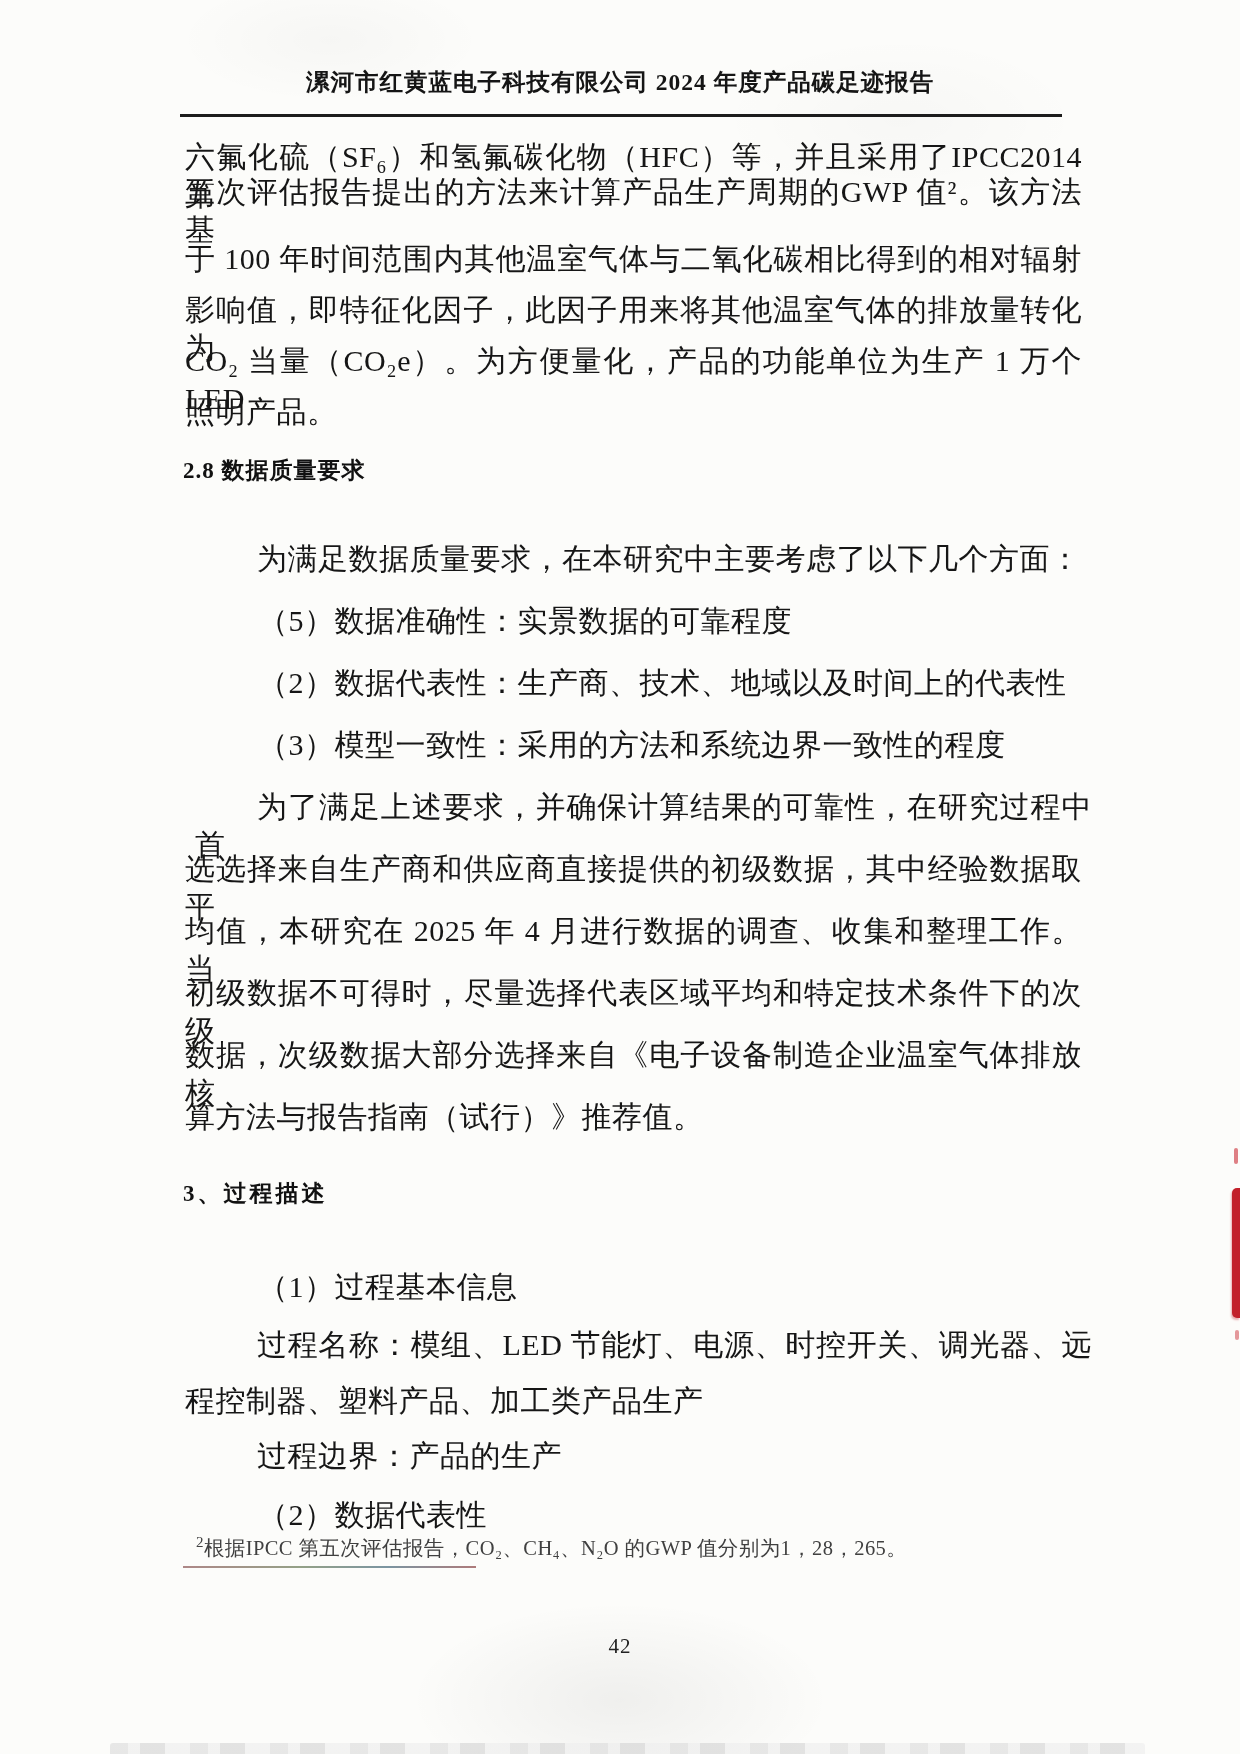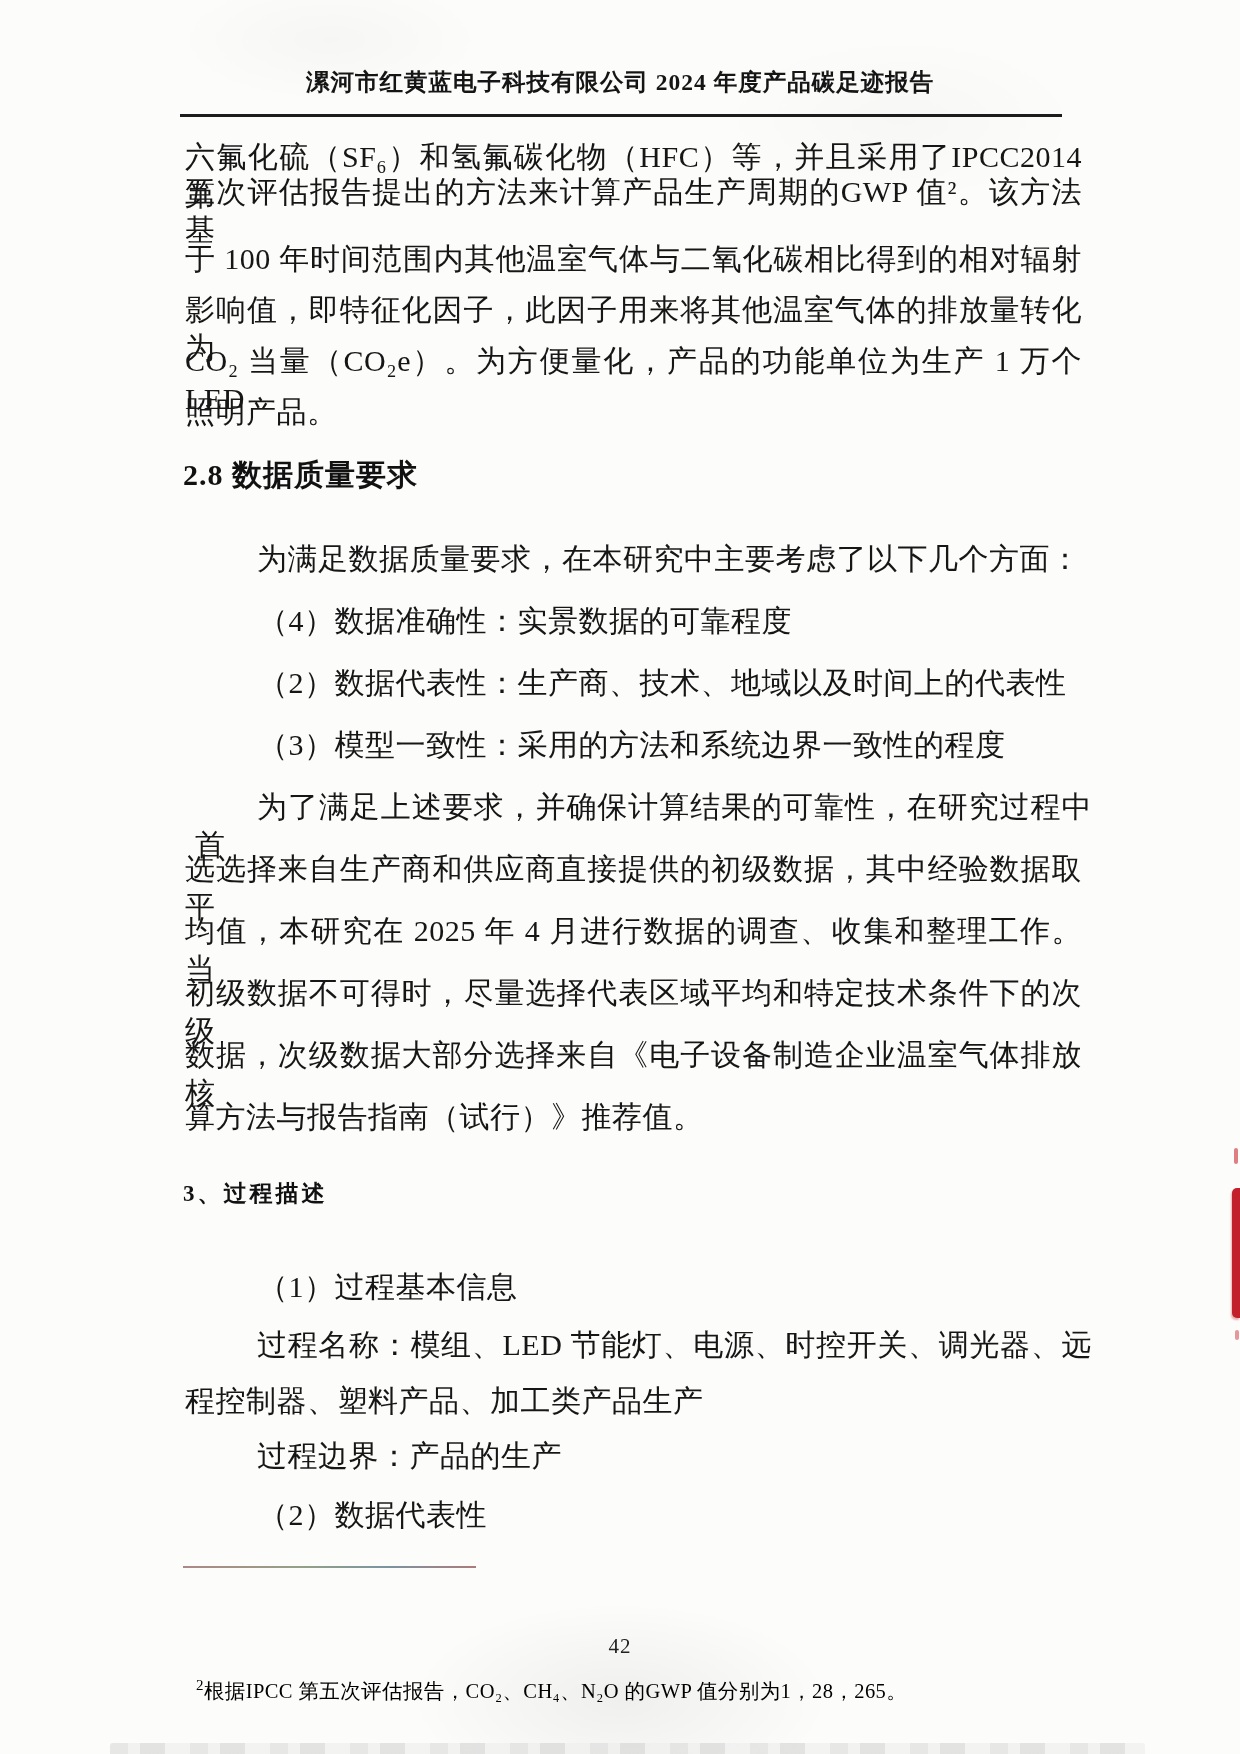--- a/index.html
+++ b/index.html
@@ -33,34 +33,34 @@
   .ln{
     position:absolute;left:185px;width:897px;
     font-size:30px;line-height:1.25;color:#161616;
     letter-spacing:0.5px;
   }
   .j{text-align:justify;text-align-last:justify;}
   .ti{text-indent:62px;margin-left:10px;}
   .ti2{text-indent:73px;}
   .h28{
     position:absolute;left:183px;top:455px;
-    font-size:30px;font-weight:700;letter-spacing:1px;color:#111;
+    font-size:23px;font-weight:700;letter-spacing:1px;color:#111;
   }
   .h3{
     position:absolute;left:183px;top:1178px;
     font-size:23px;font-weight:700;letter-spacing:3px;color:#111;
   }
   .fn-rule{
     position:absolute;top:1566px;left:183px;width:293px;height:2px;
     background:linear-gradient(90deg,#9a6a6a,#7a8a6a 40%,#5a7a8a 70%,#9a5a5a);
     opacity:.8;
   }
   .footnote{
-    position:absolute;left:196px;top:1677px;width:860px;
-    font-size:20.5px;color:#000000;letter-spacing:0.4px;
+    position:absolute;left:196px;top:1534px;width:860px;
+    font-size:20.5px;color:#404040;letter-spacing:0.4px;
   }
   .footnote sup{font-size:15px;vertical-align:super;line-height:0;}
   .pageno{
     position:absolute;top:1634px;left:0;width:100%;
     text-align:center;font-size:21px;color:#222;letter-spacing:1px;
   }
   .red-mark{
     position:absolute;right:0;top:1188px;width:8px;height:130px;
     background:#c2202a;border-radius:5px 0 0 5px;
     box-shadow:-1px 2px 2px rgba(194,32,42,.35);
@@ -90,21 +90,21 @@
 
   <div class="ln j" style="top:138px">六氟化硫（SF₆）和氢氟碳化物（HFC）等，并且采用了IPCC2014 第</div>
   <div class="ln j" style="top:173px">五次评估报告提出的方法来计算产品生产周期的GWP 值²。该方法基</div>
   <div class="ln j" style="top:240px">于 100 年时间范围内其他温室气体与二氧化碳相比得到的相对辐射</div>
   <div class="ln j" style="top:291px">影响值，即特征化因子，此因子用来将其他温室气体的排放量转化为</div>
   <div class="ln j" style="top:342px">CO₂ 当量（CO₂e）。为方便量化，产品的功能单位为生产 1 万个 LED</div>
   <div class="ln" style="top:393px">照明产品。</div>
 
   <div class="h28">2.8 数据质量要求</div>
   <div class="ln ti" style="top:540px">为满足数据质量要求，在本研究中主要考虑了以下几个方面：</div>
-  <div class="ln ti2" style="top:602px">（4）数据准确性：实景数据的可靠程度</div>
+  <div class="ln ti2" style="top:602px">（5）数据准确性：实景数据的可靠程度</div>
   <div class="ln ti2" style="top:664px">（2）数据代表性：生产商、技术、地域以及时间上的代表性</div>
   <div class="ln ti2" style="top:726px">（3）模型一致性：采用的方法和系统边界一致性的程度</div>
   <div class="ln ti j" style="top:788px">为了满足上述要求，并确保计算结果的可靠性，在研究过程中首</div>
   <div class="ln j" style="top:850px">选选择来自生产商和供应商直接提供的初级数据，其中经验数据取平</div>
   <div class="ln j" style="top:912px">均值，本研究在 2025 年 4 月进行数据的调查、收集和整理工作。当</div>
   <div class="ln j" style="top:974px">初级数据不可得时，尽量选择代表区域平均和特定技术条件下的次级</div>
   <div class="ln j" style="top:1036px">数据，次级数据大部分选择来自《电子设备制造企业温室气体排放核</div>
   <div class="ln" style="top:1098px">算方法与报告指南（试行）》推荐值。</div>
 
   <div class="h3">3、过程描述</div>

